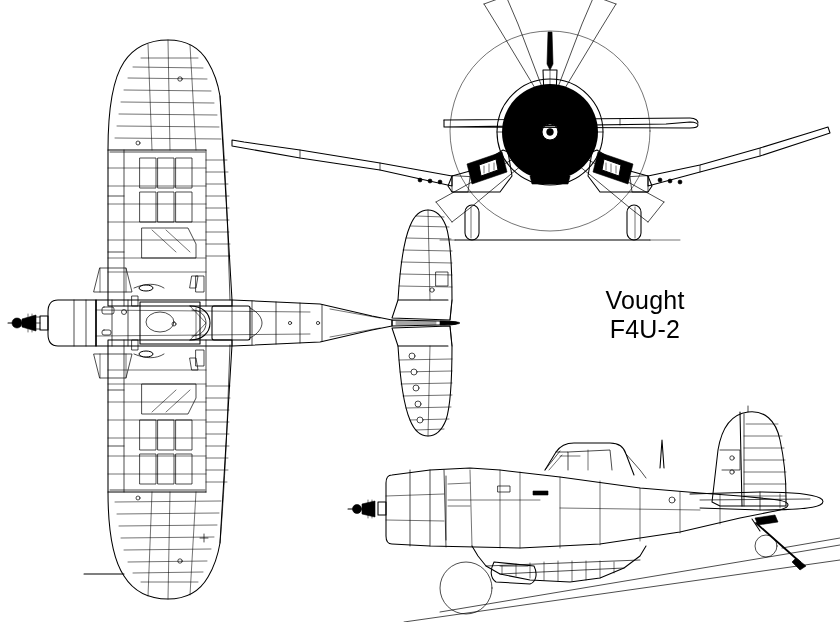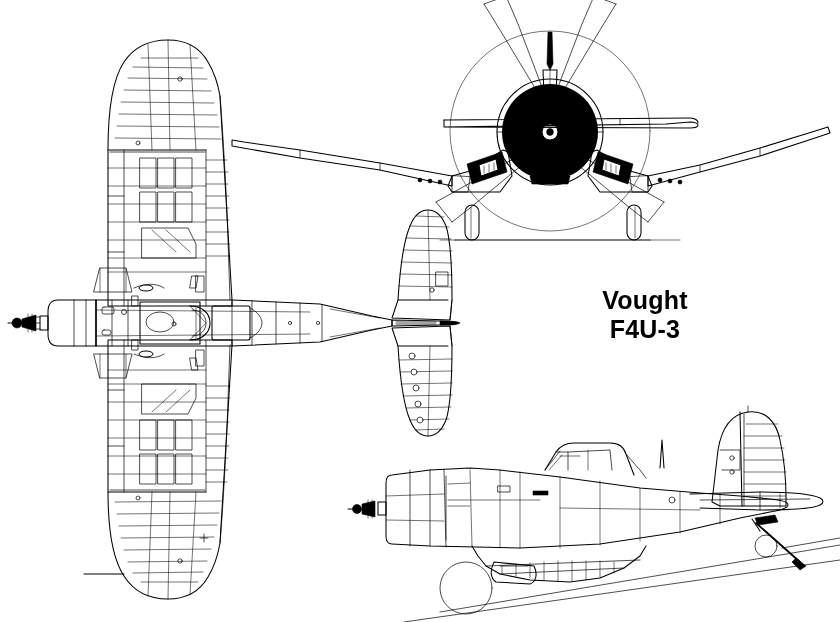--- a/index.html
+++ b/index.html
@@ -23,21 +23,21 @@
     width: 840px;
     height: 622px;
   }
   #caption-block {
     position: absolute;
     left: 560px;
     top: 286px;
     width: 170px;
     text-align: center;
     font-family: "Liberation Sans", sans-serif;
-    font-weight: bold;
+    font-weight: normal;
     font-size: 25px;
     line-height: 1.16;
     color: #000000;
     letter-spacing: 0.2px;
   }
   #caption-block div { white-space: nowrap; }
   
   svg .ln {
     fill: none;
     stroke: #000000;
@@ -580,16 +580,16 @@
 
       <circle class="thin" cx="466" cy="588" r="26" fill="none"></circle>
 
       <path class="thin" d="M404,622 L840,560"></path>
       <path class="thin" d="M440,612 L840,545"></path>
     </g>
   </svg>
 
   <div id="caption-block">
     <div>Vought</div>
-    <div>F4U-3</div>
+    <div>F4U-2</div>
   </div>
 
 </div>
 
 </body></html>

